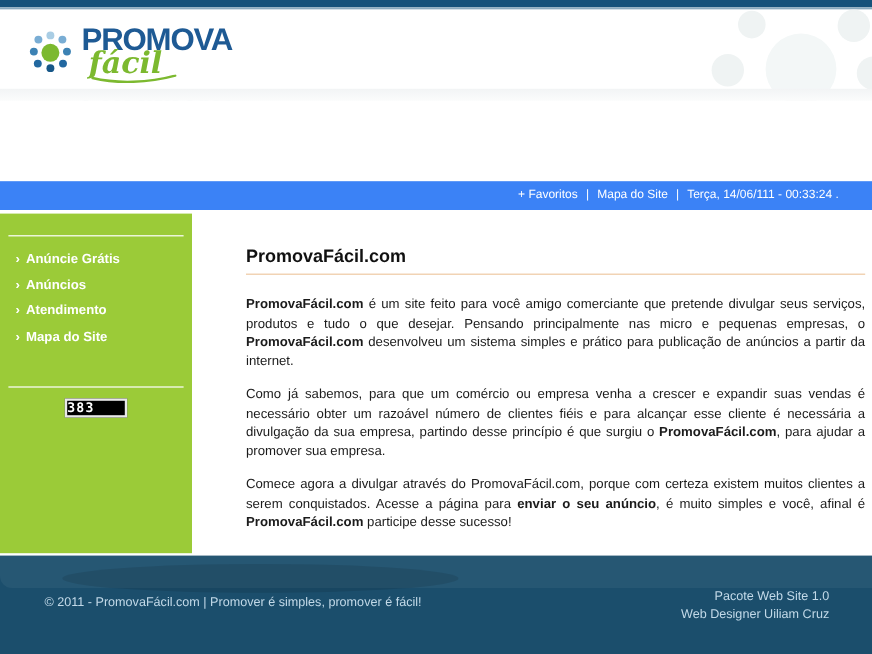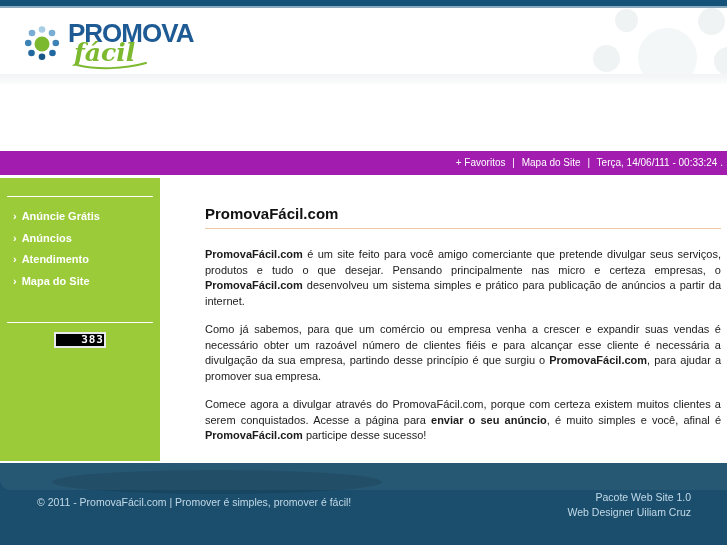--- a/index.html
+++ b/index.html
@@ -25,33 +25,33 @@
   .logo-text { margin-left:6px; position:relative; }
   .logo-main { display:block; font-size:26px; font-weight:bold; letter-spacing:-1px; color:#1e5a94; line-height:26px; }
   .logo-sub { display:block; font-family:"DejaVu Serif", serif; font-style:italic; font-weight:bold; font-size:25px; color:#7cb92f; line-height:18px; margin:-2px 0 0 6px; }
   .logo-swash { position:absolute; left:8px; top:42px; }
   .logo-reflection { position:absolute; left:68px; top:64px; font-size:26px; font-weight:bold; letter-spacing:-1px; color:#1e5a94; opacity:0.07; transform:scaleY(-1); }
 
   .header-strip { position:absolute; top:74px; left:0; width:727px; height:10px; background:linear-gradient(#f2f4f5,#fbfcfc); }
   .subheader { position:absolute; top:84px; left:0; width:727px; height:67px; background:#fff; }
 
   
-  .infobar { position:absolute; top:151px; left:0; width:727px; height:24px; background:#a21caf; color:#fff; font-size:10px; line-height:24px; text-align:right; padding-right:4px; }
+  .infobar { position:absolute; top:151px; left:0; width:727px; height:24px; background:#3b82f6; color:#fff; font-size:10px; line-height:24px; text-align:right; padding-right:28px; }
   .infobar a { color:#fff; text-decoration:none; cursor:pointer; }
   .infobar .sep { margin:0 4px; }
 
   
   .sidebar { position:absolute; top:178px; left:0; width:160px; height:283px; background:#9bcb38; }
   .sidebar-divider { position:absolute; left:7px; width:146px; height:1px; background:#fff; }
   .div-top { top:18px; }
   .div-bottom { top:144px; }
   .menu { position:absolute; top:28px; left:0; width:160px; }
   .menu-item { display:block; height:21.5px; line-height:21.5px; padding-left:13px; color:#fff; font-size:11px; font-weight:bold; text-decoration:none; cursor:pointer; white-space:nowrap; }
   .menu-item .bullet { margin-right:5px; font-weight:bold; }
-  .counter { position:absolute; top:154px; left:54px; width:52px; height:16px; background:#000; border:2px solid #e9e9e9; color:#fff; font-family:"DejaVu Sans Mono", monospace; font-size:11px; font-weight:bold; letter-spacing:1px; text-align:right; line-height:12px; }
+  .counter { position:absolute; top:154px; left:54px; width:52px; height:16px; background:#000; border:2px solid #e9e9e9; color:#fff; font-family:"DejaVu Sans Mono", monospace; font-size:11px; font-weight:bold; letter-spacing:1px; text-align:left; line-height:12px; }
 
   
   .main { position:absolute; left:205px; top:205px; width:516px; }
   .page-title { font-size:15px; font-weight:bold; color:#111; line-height:18px; }
   .title-rule { width:100%; height:1px; background:#eec9a2; margin:5px 0 18px 0; }
   .main p { font-size:11px; line-height:15.5px; color:#1b1b1b; text-align:justify; margin-bottom:13px; }
   .main p b { font-weight:bold; }
   .linklike { cursor:pointer; }
 
   
@@ -119,21 +119,21 @@
       <a class="menu-item"><span class="bullet">›</span><span>Mapa do Site</span></a>
     </nav>
     <div class="sidebar-divider div-bottom"></div>
     <div class="counter">383</div>
   </div>
 
   <div class="main">
     <h1 class="page-title">PromovaFácil.com</h1>
     <div class="title-rule"></div>
 
-    <p><b>PromovaFácil.com</b><span> é um site feito para você amigo comerciante que pretende divulgar seus serviços, produtos e tudo o que desejar. Pensando principalmente nas micro e certeza empresas, o </span><b>PromovaFácil.com</b><span> desenvolveu um sistema simples e prático para publicação de anúncios a partir da internet.</span></p>
+    <p><b>PromovaFácil.com</b><span> é um site feito para você amigo comerciante que pretende divulgar seus serviços, produtos e tudo o que desejar. Pensando principalmente nas micro e pequenas empresas, o </span><b>PromovaFácil.com</b><span> desenvolveu um sistema simples e prático para publicação de anúncios a partir da internet.</span></p>
 
     <p><span>Como já sabemos, para que um comércio ou empresa venha a crescer e expandir suas vendas é necessário obter um razoável número de clientes fiéis e para alcançar esse cliente é necessária a divulgação da sua empresa, partindo desse princípio é que surgiu o </span><b>PromovaFácil.com</b><span>, para ajudar a promover sua empresa.</span></p>
 
     <p><span>Comece agora a divulgar através do PromovaFácil.com, porque com certeza existem muitos clientes a serem conquistados. Acesse a página para </span><b class="linklike">enviar o seu anúncio</b><span>, é muito simples e você, afinal é </span><b>PromovaFácil.com</b><span> participe desse sucesso!</span></p>
   </div>
 
   <div class="footer">
     <div class="footer-topband"></div>
     <div class="footer-ellipse"></div>
     <div class="footer-left">© 2011 - PromovaFácil.com | Promover é simples, promover é fácil!</div>

